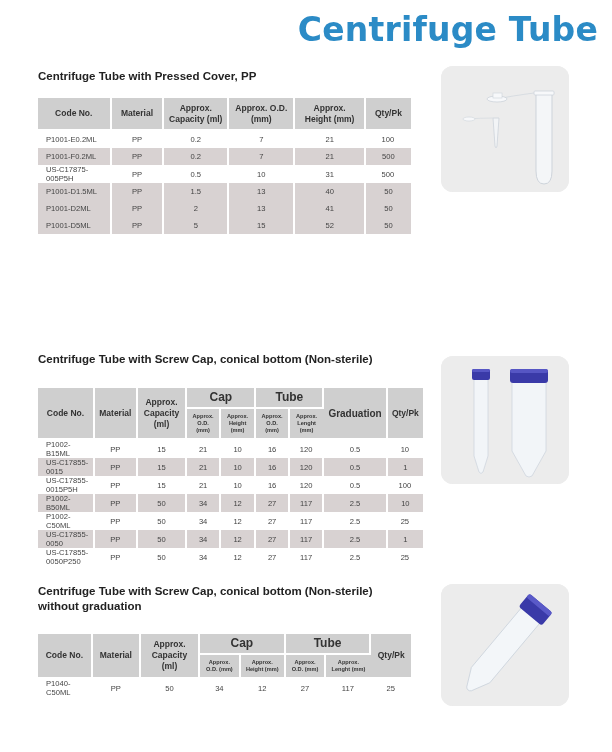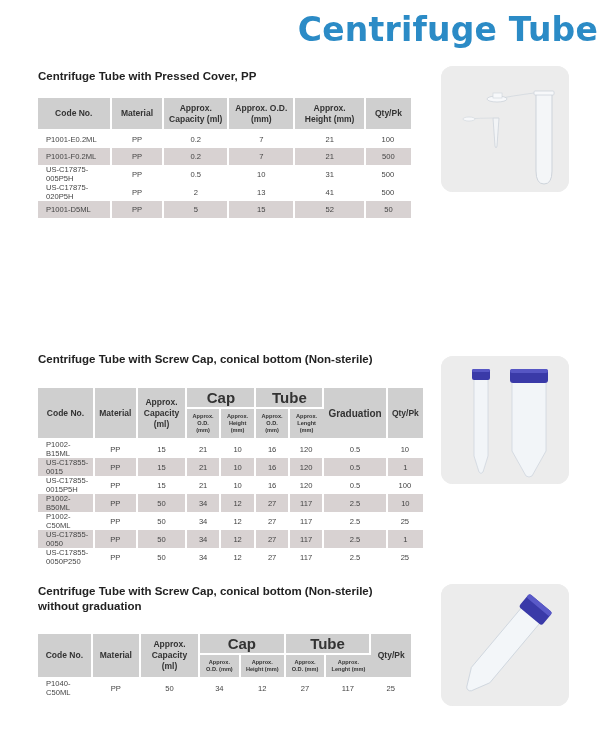--- a/index.html
+++ b/index.html
@@ -7,21 +7,21 @@
   .page-title { position:absolute; right:14px; top:10px; font-family:"DejaVu Sans", sans-serif; font-weight:bold; font-size:33px; color:#2b8bc6; letter-spacing:0.2px;margin-left:37px; }
   .sec-title { position:absolute; left:38px; font-weight:bold; font-size:11.5px; color:#222; line-height:15px; }
   table { position:absolute; left:38px; border-collapse:collapse; font-size:7.6px; color:#444; }
   th { background:#cfcfcf; color:#333; font-weight:bold; text-align:center; vertical-align:middle; border-right:2px solid #fff; border-bottom:2px solid #fff; padding:4px; line-height:11px; }
   th:last-child { border-right:none;margin-top:28px; }
   td { text-align:center; vertical-align:middle; padding:0; height:17px; border-right:2px solid transparent; }
   td.code { text-align:left; padding-left:8px; }
   tr.alt td { background:#d8d2d2; border-right:2px solid #fff; }
   tr.alt td:last-child { border-right:none; }
   th.sub { font-size:5.6px; line-height:7px; font-weight:bold; }
-  th.grp { font-size:15px; }
+  th.grp { font-size:12px; }
   .photo { position:absolute; left:441px; width:128px; border-radius:12px; background:#ececec; overflow:hidden; }
 </style>
 </head>
 <body>
 
 <div class="page-title">Centrifuge Tube</div>
 
 <div class="sec-title" style="top:53px;margin-top:16px;">Centrifuge Tube with Pressed Cover, PP</div>
 <table style="top:98px; width:374px;" id="t1">
   <thead>
@@ -52,27 +52,35 @@
         <td>500</td>
       </tr>
       <tr>
         <td class="code">US-C17875-005P5H</td>
         <td>PP</td>
         <td>0.5</td>
         <td>10</td>
         <td>31</td>
         <td>500</td>
       </tr>
-      <tr>
-        <td class="code">US-C17875-020P5H</td>
+      <tr class="alt">
+        <td class="code">P1001-D1.5ML</td>
+        <td>PP</td>
+        <td>1.5</td>
+        <td>13</td>
+        <td>40</td>
+        <td>50</td>
+      </tr>
+      <tr class="alt">
+        <td class="code">P1001-D2ML</td>
         <td>PP</td>
         <td>2</td>
         <td>13</td>
         <td>41</td>
-        <td>500</td>
+        <td>50</td>
       </tr>
       <tr class="alt">
         <td class="code">P1001-D5ML</td>
         <td>PP</td>
         <td>5</td>
         <td>15</td>
         <td>52</td>
         <td>50</td>
       </tr>
     </tbody>

